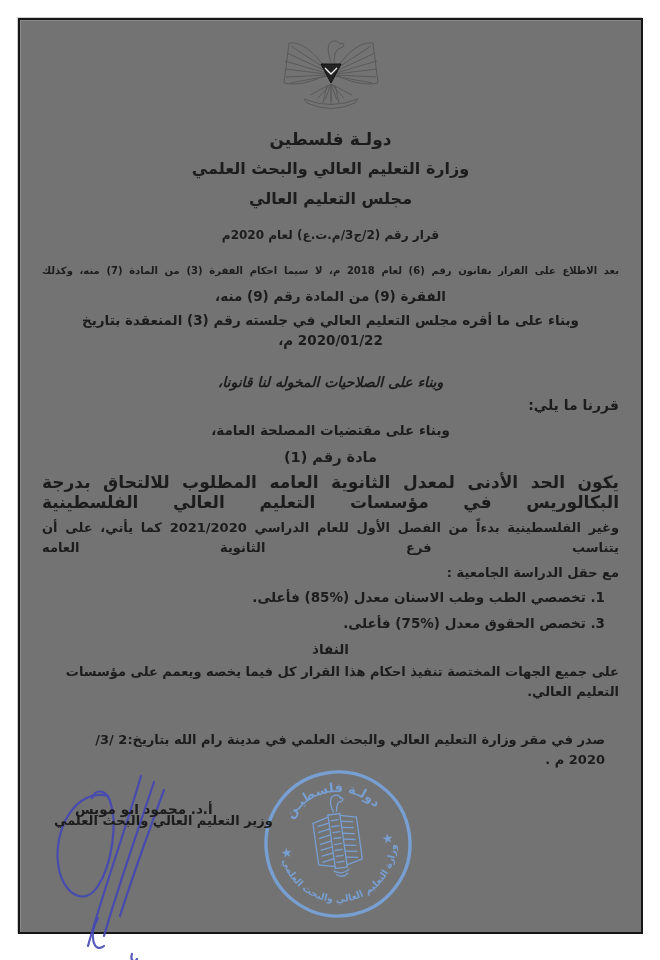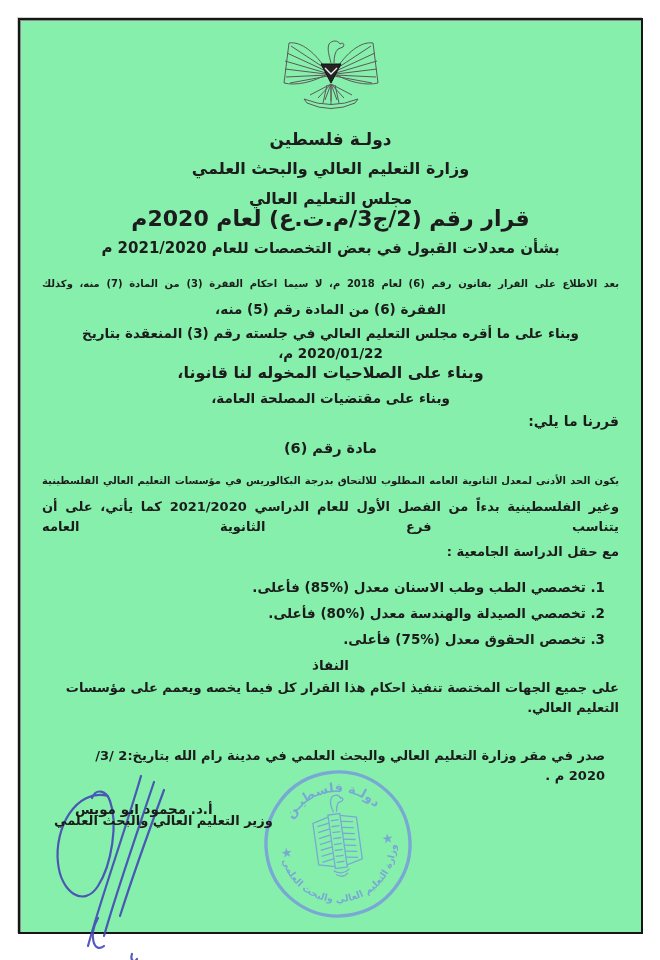--- a/index.html
+++ b/index.html
@@ -3,46 +3,46 @@
 <meta charset="utf-8">
 <style>
   html,body{margin:0;padding:0;}
   body{
     width:660px;height:960px;position:relative;background:#ffffff;
     font-family:"DejaVu Sans", sans-serif;color:#1c1c1c;overflow:hidden;
   }
   .frame{
     position:absolute;left:18px;top:18px;width:621px;height:912px;
     border:2px solid #161616;box-shadow:1px 1px 0 #8a8a8a inset, -1px -1px 0 #cfcfcf;
-    background:#86efac;
+    background:#737373;
   }
   .content{
     position:absolute;inset:0;direction:rtl;padding:0 22px;box-sizing:border-box;
   }
   .line{line-height:20px;font-weight:bold;letter-spacing:0;}
   .center{text-align:center;}
   .right{text-align:right;}
   .stretch{text-align:justify;text-align-last:justify;}
   .emblem-wrap{text-align:center;margin-top:13px;}
   .t-state{margin-top:12px;font-size:17px;}
   .t-ministry{margin-top:10px;font-size:16px;}
   .t-council{margin-top:10px;font-size:16px;}
-  .t-decree1{font-size:22px;}
+  .t-decree1{margin-top:16px;font-size:12px;}
   .t-decree2{margin-top:9px;font-size:15px;}
   .t-pre1{margin-top:16px;font-size:10px;}
   .t-pre2{margin-top:5px;font-size:13.5px;}
   .t-pre3{margin-top:4px;font-size:13.5px;}
-  .t-pre4{margin-top:0;font-size:16px;}
+  .t-pre4{margin-top:22px;font-size:14px;font-style:italic;}
   .t-pre5{margin-top:5px;font-size:13.5px;}
   .t-intro{margin-top:3px;font-size:14px;}
   .t-art1{margin-top:7px;font-size:14.5px;}
-  .t-b1{margin-top:13px;font-size:10px;}
+  .t-b1{margin-top:5px;font-size:17px;}
   .t-b2{margin-top:6px;font-size:13px;}
   .t-b3{margin-top:5px;font-size:13px;}
-  .list{margin-top:12px;padding-left:0;padding-right:14px;}
+  .list{margin-top:1px;padding-left:0;padding-right:14px;}
   .list .item{line-height:26px;font-size:13.5px;font-weight:bold;text-align:right;}
   .t-art2{margin-top:10px;font-size:14.5px;}
   .t-nafath{margin-top:3px;font-size:13.5px;}
   .t-exec{margin-top:3px;font-size:13px;}
   .t-issued{margin-top:28px;font-size:13px;padding-left:30px;padding-right:14px;}
   .sig-name{
     position:absolute;left:55px;top:781px;font-size:13.5px;font-weight:bold;direction:rtl;z-index:3;
   }
   .sig-title{
     position:absolute;left:34px;top:793px;font-size:13px;font-weight:bold;direction:rtl;z-index:3;
@@ -80,38 +80,36 @@
         <polygon points="45,31 65,31 55,50" fill="#242424" stroke="#111" stroke-width="1"></polygon>
         <path d="M49,35 L55,41 L61,35" stroke="#f2f2f2" stroke-width="1.4" fill="none"></path>
       </svg>
     </div>
 
     <div class="line center t-state">دولـة فلسطين</div>
     <div class="line center t-ministry">وزارة التعليم العالي والبحث العلمي</div>
     <div class="line center t-council">مجلس التعليم العالي</div>
 
     <div class="line center t-decree1">قرار رقم (2/ج3/م.ت.ع)  لعام 2020م</div>
-    <div class="line center t-decree2">بشأن معدلات القبول في بعض التخصصات للعام 2021/2020 م</div>
 
     <div class="line stretch t-pre1">بعد الاطلاع على القرار بقانون رقم (6) لعام 2018 م، لا سيما احكام الفقرة (3) من المادة (7) منه، وكذلك</div>
-    <div class="line center  t-pre2">الفقرة (6) من المادة رقم (5) منه،</div>
+    <div class="line center  t-pre2">الفقرة (9) من المادة رقم (9) منه،</div>
     <div class="line center  t-pre3">وبناء على ما أقره مجلس التعليم العالي في جلسته رقم (3) المنعقدة بتاريخ 2020/01/22 م،</div>
     <div class="line center  t-pre4">وبناء على الصلاحيات المخوله لنا قانونا،</div>
+    <div class="line right t-intro">قررنا ما يلي:</div>
+
     <div class="line center  t-pre5">وبناء على مقتضيات المصلحة العامة،</div>
 
-    <div class="line right t-intro">قررنا ما يلي:</div>
-
-    <div class="line center t-art1">مادة رقم (6)</div>
+    <div class="line center t-art1">مادة رقم (1)</div>
     <div class="line stretch t-b1">يكون الحد الأدنى لمعدل الثانوية العامه المطلوب للالتحاق بدرجة البكالوريس في مؤسسات التعليم العالي الفلسطينية</div>
     <div class="line stretch t-b2">وغير الفلسطينية بدءاً من الفصل الأول للعام الدراسي 2021/2020 كما يأتي، على أن يتناسب فرع الثانوية العامه</div>
     <div class="line right  t-b3">مع حقل الدراسة الجامعية :</div>
 
     <div class="list">
       <div class="item">1. تخصصي الطب وطب الاسنان معدل (%85) فأعلى.</div>
-      <div class="item">2. تخصصي الصيدلة والهندسة معدل (%80) فأعلى.</div>
       <div class="item">3. تخصص الحقوق معدل (%75) فأعلى.</div>
     </div>
 
     <div class="line center t-nafath">النفاذ</div>
     <div class="line right  t-exec">على جميع الجهات المختصة تنفيذ احكام هذا القرار كل فيما يخصه ويعمم على مؤسسات التعليم العالي.</div>
 
     <div class="line right t-issued">صدر في مقر وزارة التعليم العالي والبحث العلمي في مدينة رام الله بتاريخ:2 /3/ 2020 م .</div>
   </div>
 
   <div class="sig-name">أ.د. محمود ابو مويس</div>

